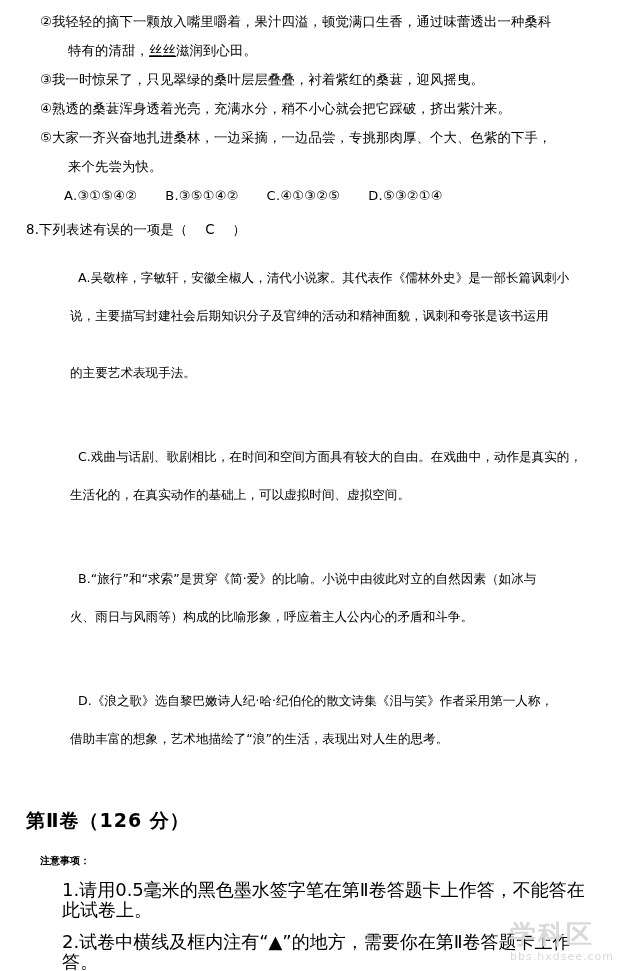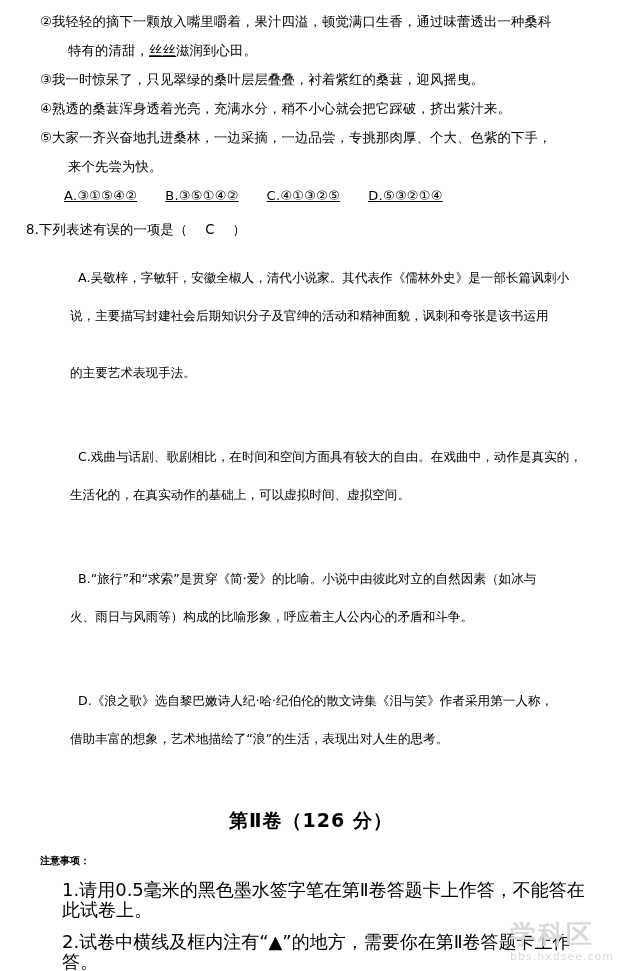--- a/index.html
+++ b/index.html
@@ -34,33 +34,32 @@
   .indent1{ text-indent:0; padding-left:14px; }
   .indent-cont{ padding-left:42px; }
   .q-line{ padding-left:0px; }
   .opts{
     font-size:13px;
     line-height:20px;
     padding-left:38px;
     margin-bottom:14px;
     letter-spacing:0.3px;
   }
-  .opts span{ display:inline-block;text-decoration:underline; }
+  .opts span{ display:inline-block; }
   .opt-gap{ width:28px; display:inline-block; }
   .u{ text-decoration:underline; }
   .sub{
     font-size:12.6px;
     line-height:19px;
     padding-left:28px;
     margin-bottom:8px;
     white-space:pre-wrap;
   }
   .sub .hang{ display:block; padding-left:16px; }
   .center-title{
-    text-align:center;
     font-size:19px;
     font-weight:bold;
     letter-spacing:1px;
     margin:22px 0 20px 0;
   }
   .notice-title{
     font-size:10px;
     font-weight:bold;
     margin-bottom:12px;
     padding-left:14px;

